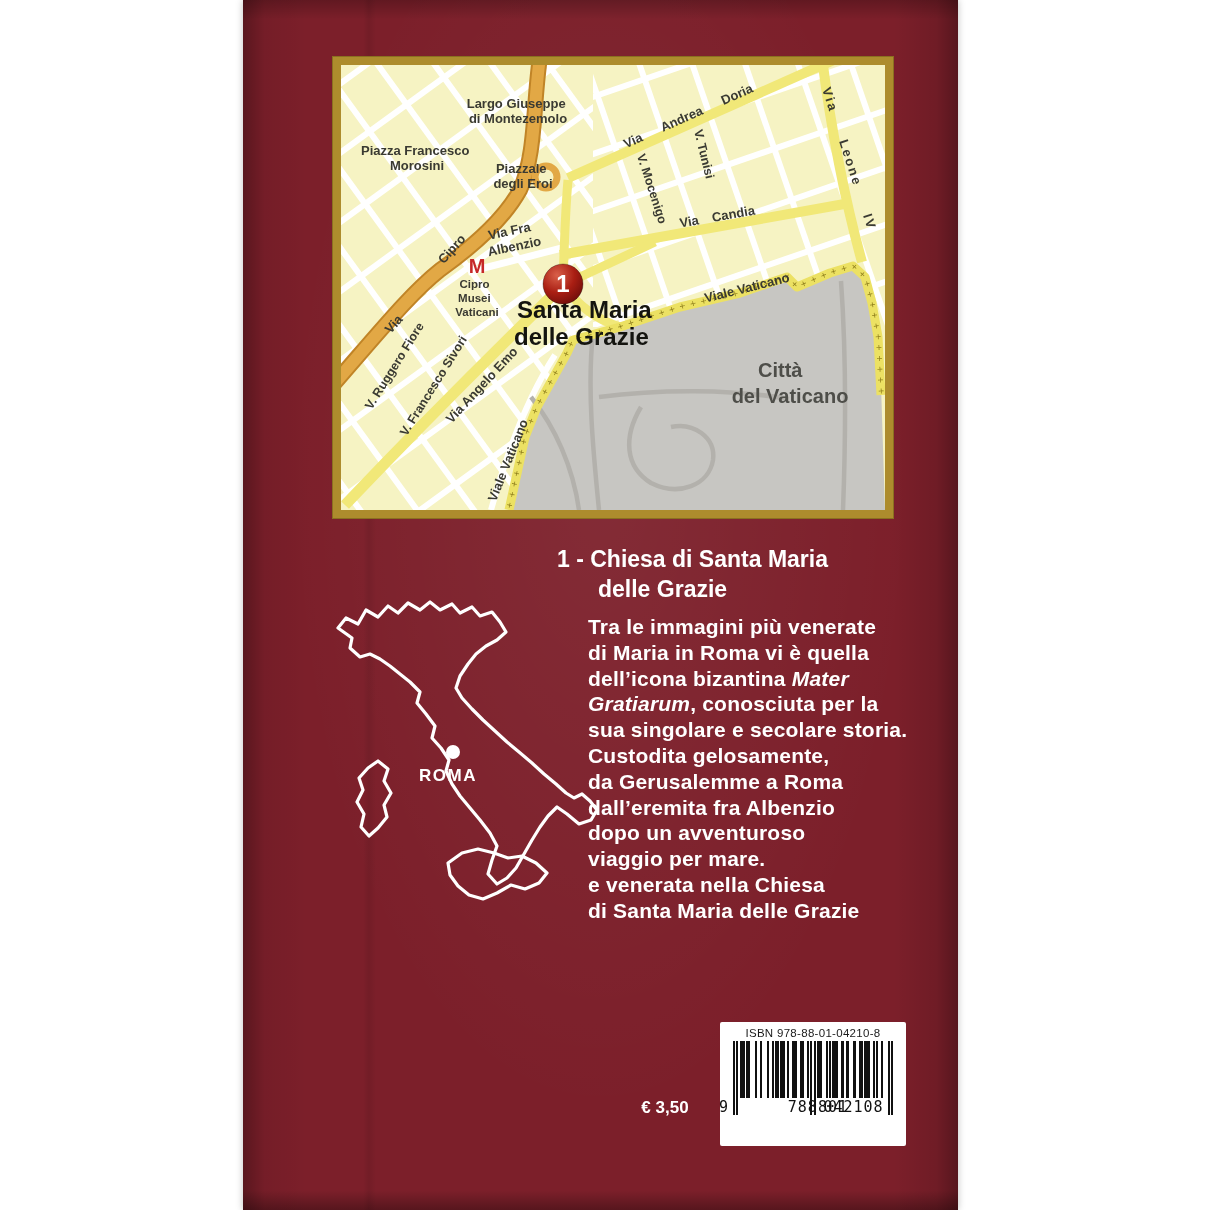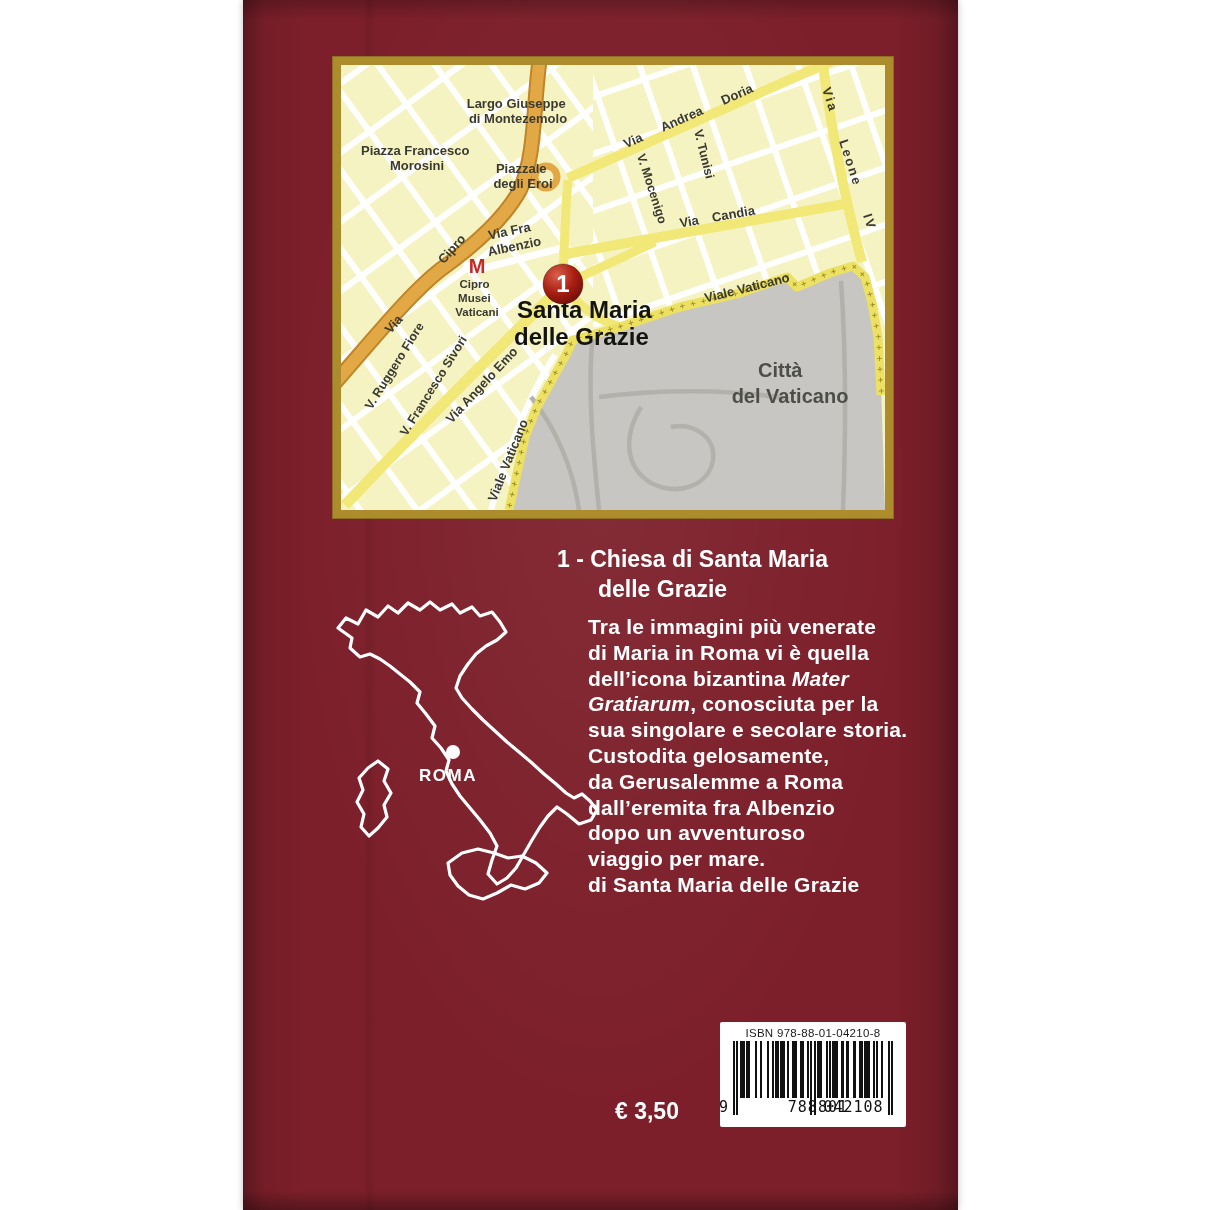--- a/index.html
+++ b/index.html
@@ -26,23 +26,23 @@
   
   .italy{position:absolute;left:57px;top:585px;width:320px;height:330px;}
   
   .section-title{position:absolute;left:314px;top:544px;color:#ffffff;
                  font-size:23px;font-weight:bold;line-height:30px;}
   .section-title .line2{padding-left:41px;}
   .body-text{position:absolute;left:345px;top:614px;width:340px;color:#ffffff;
              font-size:21px;font-weight:bold;line-height:25.8px;letter-spacing:0.2px;}
   .body-text em{}
   
-  .price{position:absolute;left:372px;top:1098px;width:100px;text-align:left;
-         color:#ffffff;font-size:23px;font-weight:bold;}
-  .barcode{position:absolute;left:477px;top:1022px;width:186px;height:105px;
+  .price{position:absolute;left:372px;top:1098px;width:100px;text-align:center;
+         color:#ffffff;font-size:17px;font-weight:bold;}
+  .barcode{position:absolute;left:477px;top:1022px;width:186px;height:124px;
            background:#ffffff;border-radius:2px;}
   .barcode .isbn{padding-top:5px;text-align:center;font-size:11.5px;color:#1a1a1a;
                  letter-spacing:0.3px;}
   .bars-wrap{position:relative;width:160px;height:76px;margin:2px auto 0;}
   .bars-wrap .bar{position:absolute;top:0;background:#111111;}
   .bars-wrap .digit{position:absolute;top:57px;font-family:"DejaVu Sans Mono",monospace;
                     font-size:15px;color:#111111;}
   .digit-lead{left:-14px;}
   .digit-g1{left:22px;width:69px;text-align:right;letter-spacing:1px;margin-left:24px;}
   .digit-g2{left:86px;width:69px;text-align:center;letter-spacing:1px;}
@@ -239,20 +239,21 @@
         <div><span>Tra le immagini più venerate</span></div>
         <div><span>di Maria in Roma vi è quella</span></div>
         <div><span>dell’icona bizantina </span><em>Mater</em></div>
         <div><em>Gratiarum</em><span>, conosciuta per la</span></div>
         <div><span>sua singolare e secolare storia.</span></div>
         <div><span>Custodita gelosamente,</span></div>
         <div><span>da Gerusalemme a Roma</span></div>
         <div><span>dall’eremita fra Albenzio</span></div>
         <div><span>dopo un avventuroso</span></div>
         <div><span>viaggio per mare.</span></div>
+        <div><span>e venerata nella Chiesa</span></div>
         <div><span>di Santa Maria delle Grazie</span></div>
       </div>
 
     <div class="price">€ 3,50</div>
 
     <div class="barcode">
       <div class="isbn">ISBN 978-88-01-04210-8</div>
       <div class="bars-wrap">
         <div id="barcode-bars">
             <div class="bar" style="left: 0px; width: 1.88421px; height: 74px;"></div>

